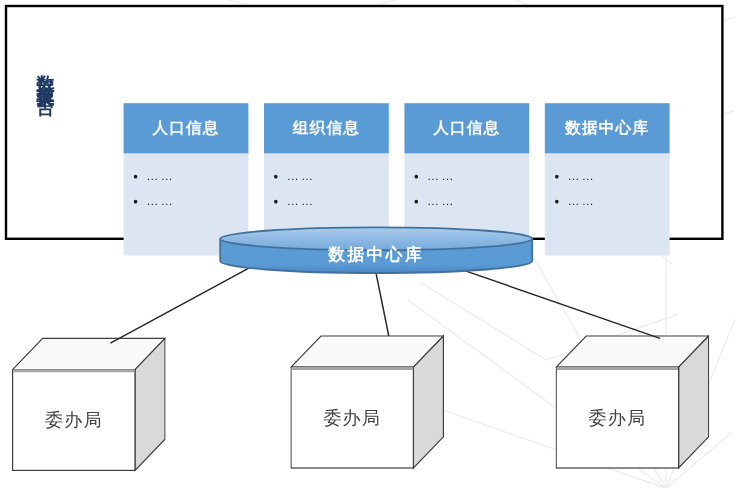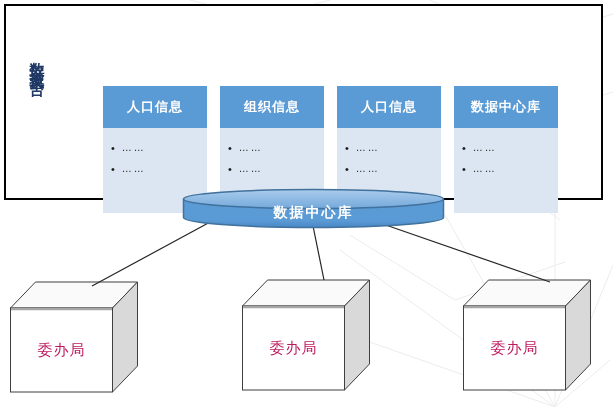--- a/index.html
+++ b/index.html
@@ -38,21 +38,21 @@
   .cyl-label{
     position:absolute;left:0;top:11px;width:263px;height:28px;
     display:flex;align-items:center;justify-content:center;
     color:#fff;font-size:14px;font-weight:bold;letter-spacing:2px;
   }
   
   .cube{position:absolute;width:128px;height:113px;z-index:3;}
   .cube-label{
     position:absolute;left:0;top:28px;width:103px;height:84px;
     display:flex;align-items:center;justify-content:center;
-    font-size:15px;color:#be185d;letter-spacing:1px;
+    font-size:15px;color:#404040;letter-spacing:1px;
   }
 </style>
 </head>
 <body>
 
 <div class="canvas">
 
   <svg class="bg-pattern" width="613" height="407">
     <g stroke="#ececec" stroke-width="1" fill="none">
       <polyline points="430,0 520,42 613,14"></polyline>

